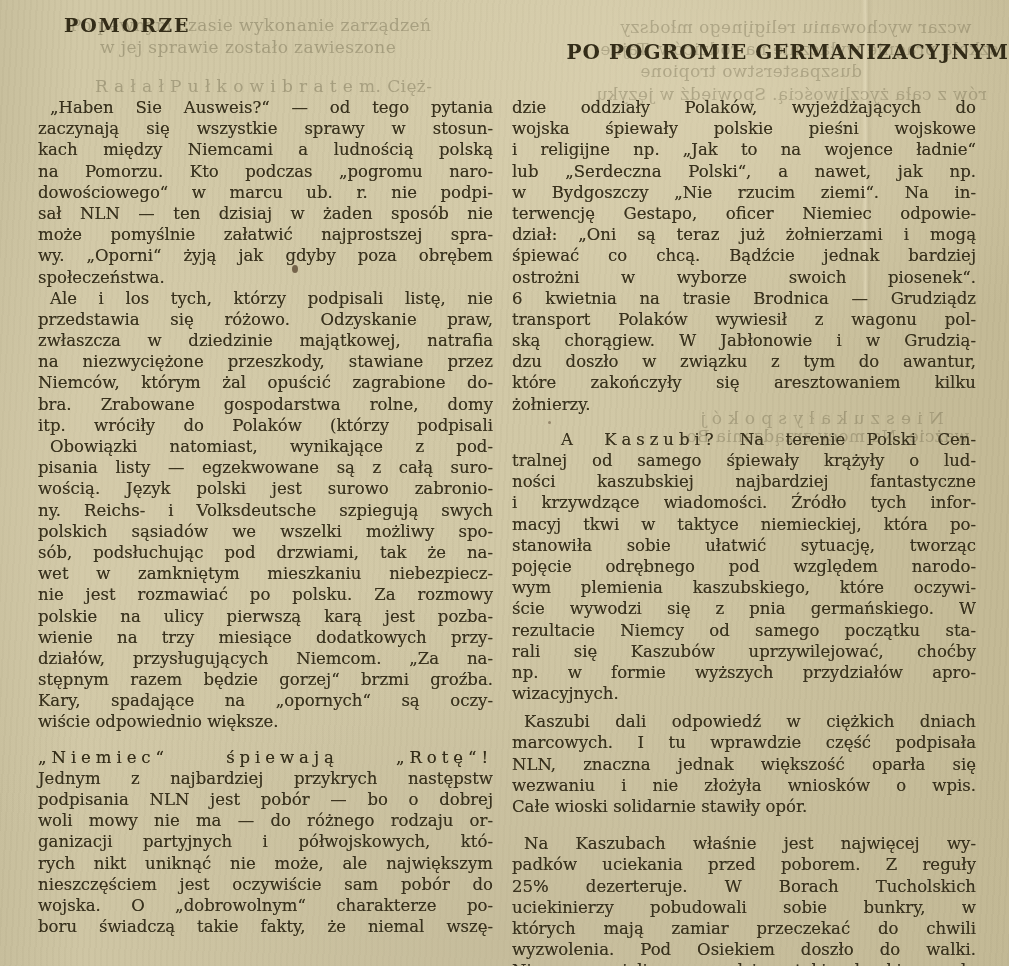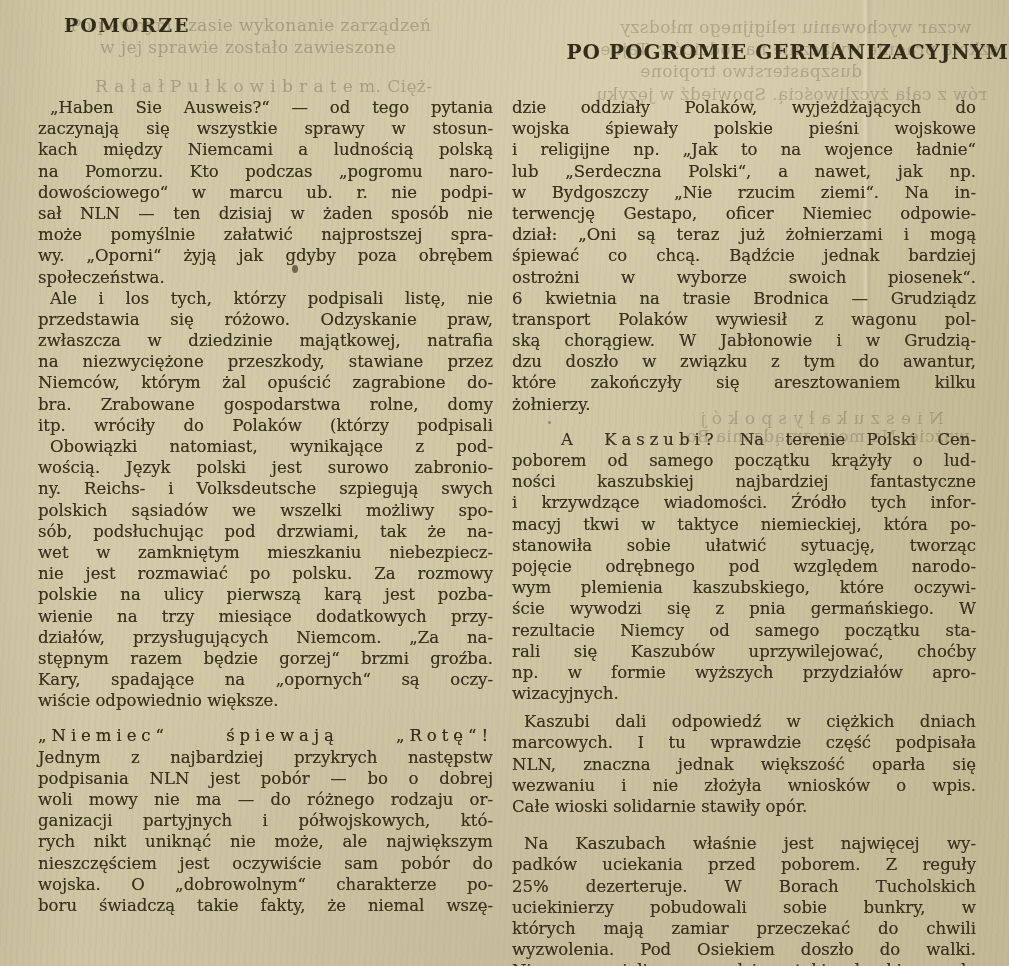--- a/index.html
+++ b/index.html
@@ -70,20 +70,21 @@
       <div class="line">wy. „Oporni“ żyją jak gdyby poza obrębem</div>
       <div class="line end">społeczeństwa.</div>
       <div class="line ind">Ale i los tych, którzy podpisali listę, nie</div>
       <div class="line">przedstawia się różowo. Odzyskanie praw,</div>
       <div class="line">zwłaszcza w dziedzinie majątkowej, natrafia</div>
       <div class="line">na niezwyciężone przeszkody, stawiane przez</div>
       <div class="line">Niemców, którym żal opuścić zagrabione do-</div>
       <div class="line">bra. Zrabowane gospodarstwa rolne, domy</div>
       <div class="line">itp. wróciły do Polaków (którzy podpisali</div>
       <div class="line ind">Obowiązki natomiast, wynikające z pod-</div>
+      <div class="line">pisania listy — egzekwowane są z całą suro-</div>
       <div class="line">wością. Język polski jest surowo zabronio-</div>
       <div class="line">ny. Reichs- i Volksdeutsche szpiegują swych</div>
       <div class="line">polskich sąsiadów we wszelki możliwy spo-</div>
       <div class="line">sób, podsłuchując pod drzwiami, tak że na-</div>
       <div class="line">wet w zamkniętym mieszkaniu niebezpiecz-</div>
       <div class="line">nie jest rozmawiać po polsku. Za rozmowy</div>
       <div class="line">polskie na ulicy pierwszą karą jest pozba-</div>
       <div class="line">wienie na trzy miesiące dodatkowych przy-</div>
       <div class="line">działów, przysługujących Niemcom. „Za na-</div>
       <div class="line">stępnym razem będzie gorzej“ brzmi groźba.</div>
@@ -109,21 +110,21 @@
       <div class="line">dział: „Oni są teraz już żołnierzami i mogą</div>
       <div class="line">śpiewać co chcą. Bądźcie jednak bardziej</div>
       <div class="line">ostrożni w wyborze swoich piosenek“.</div>
       <div class="line">6 kwietnia na trasie Brodnica — Grudziądz</div>
       <div class="line">transport Polaków wywiesił z wagonu pol-</div>
       <div class="line">ską chorągiew. W Jabłonowie i w Grudzią-</div>
       <div class="line">dzu doszło w związku z tym do awantur,</div>
       <div class="line">które zakończyły się aresztowaniem kilku</div>
       <div class="line end">żołnierzy.</div>
       <div class="line ind" style="margin-top: 14px;"><span class="sp">A Kaszubi?</span><span> Na terenie Polski Cen-</span></div>
-      <div class="line">poborem od samego początku krążyły o lud-</div>
+      <div class="line">tralnej od samego śpiewały krążyły o lud-</div>
       <div class="line">ności kaszubskiej najbardziej fantastyczne</div>
       <div class="line">i krzywdzące wiadomości. Źródło tych infor-</div>
       <div class="line">macyj tkwi w taktyce niemieckiej, która po-</div>
       <div class="line">stanowiła sobie ułatwić sytuację, tworząc</div>
       <div class="line">pojęcie odrębnego pod względem narodo-</div>
       <div class="line">wym plemienia kaszubskiego, które oczywi-</div>
       <div class="line">ście wywodzi się z pnia germańskiego. W</div>
       <div class="line">rezultacie Niemcy od samego początku sta-</div>
       <div class="line">rali się Kaszubów uprzywilejować, choćby</div>
       <div class="line">np. w formie wyższych przydziałów apro-</div>

